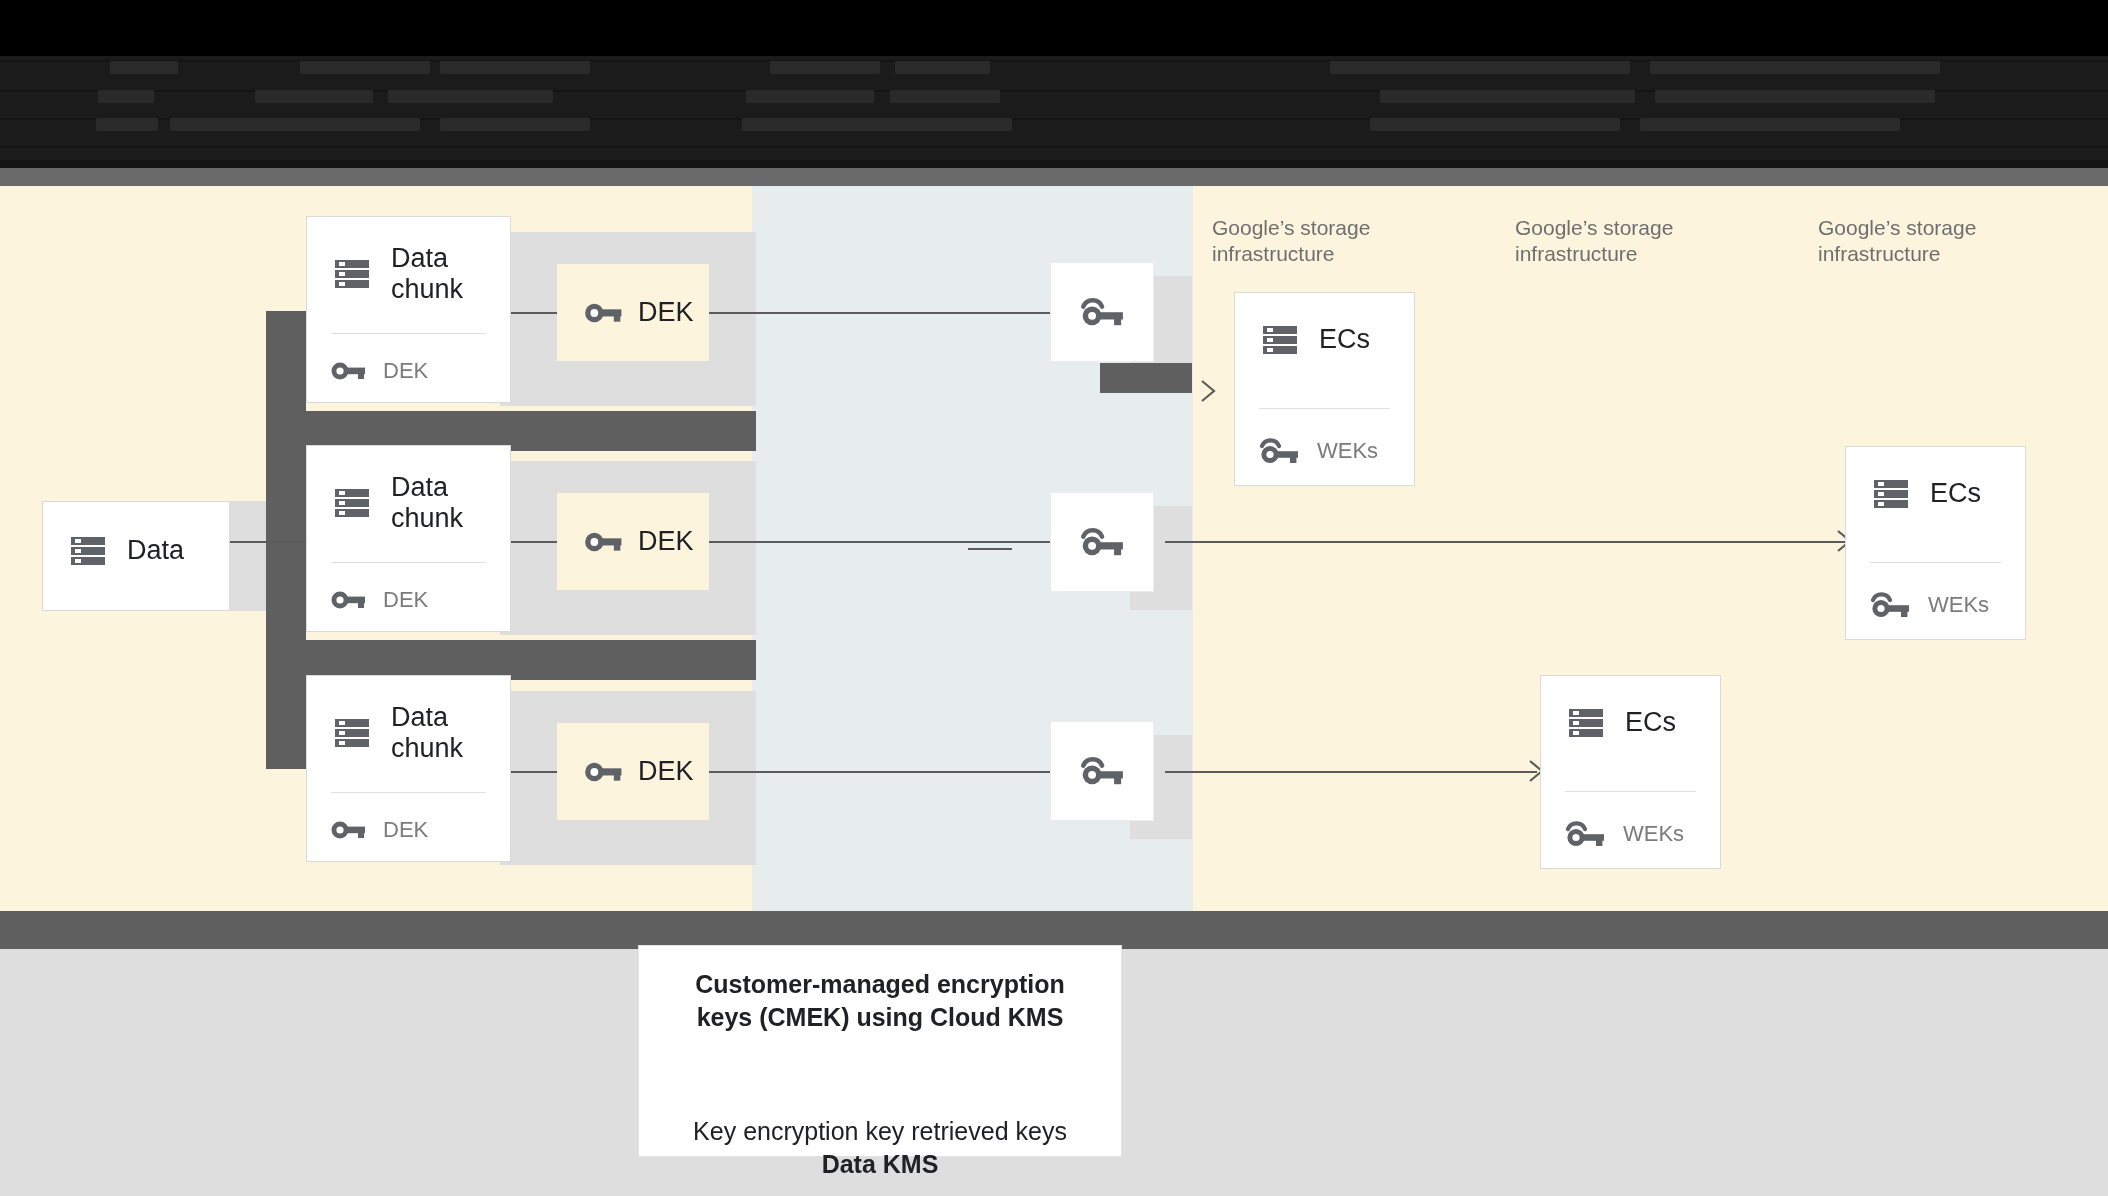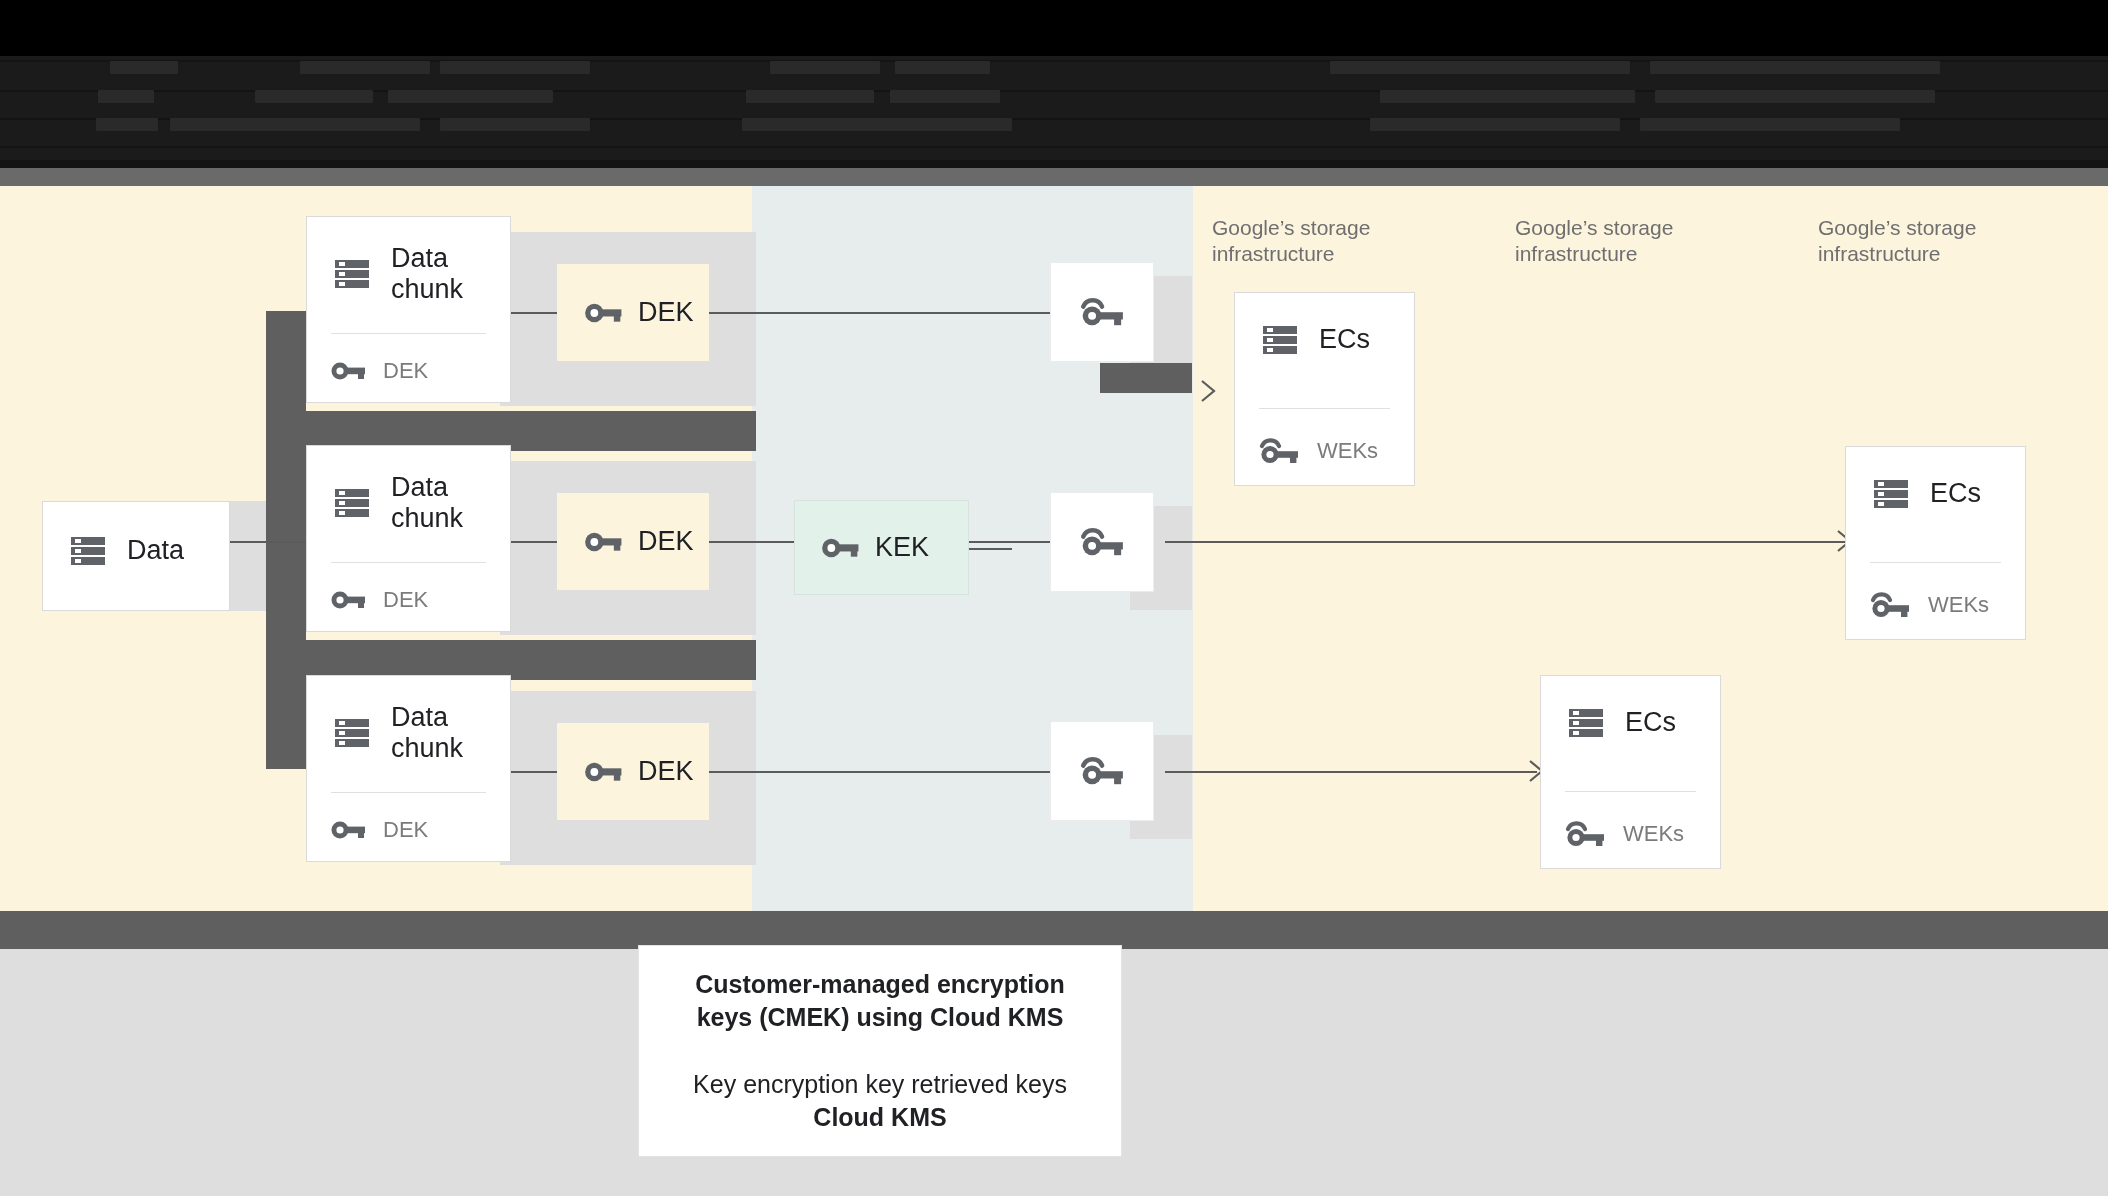--- a/index.html
+++ b/index.html
@@ -89,21 +89,21 @@
 
   
   .bot-dark{position:absolute;left:0;top:911px;width:2108px;height:38px;background:#5f5f5f;}
   .bot-grey{position:absolute;left:0;top:949px;width:2108px;height:247px;background:#dedede;}
   .caption{
     position:absolute;left:638px;top:945px;width:484px;height:212px;
     background:#ffffff;border:1px solid #e3e3e3;box-sizing:border-box;
     display:flex;flex-direction:column;align-items:center;justify-content:center;
     gap:34px;
   }
-  .cap-line{text-align:center;font-size:25px;line-height:1.32;color:#202124;max-width:420px;}
+  .cap-line{text-align:center;font-size:25px;line-height:1.32;color:#202124;max-width:420px;margin-top:47px;}
   .cap-line.bold{font-weight:bold;}
   .cap-line .b{font-weight:bold;}
 </style>
 </head>
 <body>
 
 <div id="page">
 
   <div class="hdr-band"></div>
   <div class="hdr-sub">
@@ -321,31 +321,20 @@
       <svg class="i-key" width="38" height="26" viewBox="0 0 34 24">
         <circle cx="9" cy="12" r="8.5" fill="#5f6368"></circle>
           <circle cx="9" cy="12" r="3.6" fill="#fff"></circle>
         <rect x="15" y="8.6" width="19" height="6.6" fill="#5f6368"></rect>
         <rect x="27" y="14" width="6" height="6" fill="#5f6368"></rect>
       </svg>
     </span>
     <span class="chip-label">DEK</span>
   </div>
 
-  <div class="chip kek" style="left:794px;top:500px;width:175px;height:95px;">
-    <span>
-      <svg class="i-key" width="38" height="26" viewBox="0 0 34 24">
-        <circle cx="9" cy="12" r="8.5" fill="#5f6368"></circle>
-          <circle cx="9" cy="12" r="3.6" fill="#fff"></circle>
-        <rect x="15" y="8.6" width="19" height="6.6" fill="#5f6368"></rect>
-        <rect x="27" y="14" width="6" height="6" fill="#5f6368"></rect>
-      </svg>
-    </span>
-    <span class="chip-label">KEK</span>
-  </div>
 
   <div class="chip wrap" style="left:1050px;top:262px;width:104px;height:100px;">
     <span>
       <svg class="i-key" width="44" height="34" viewBox="0 0 40 30">
         <path d="M3 10 C6 2.5, 17 2.5, 20 10" fill="none" stroke="#5f6368" stroke-width="4.2" stroke-linecap="round"></path>
         <circle cx="11" cy="18.5" r="8.6" fill="#5f6368"></circle>
           <circle cx="11" cy="18.5" r="3.6" fill="#fff"></circle>
         <rect x="17" y="15.2" width="22" height="6.6" fill="#5f6368"></rect>
         <rect x="31" y="20.6" width="6.4" height="6.4" fill="#5f6368"></rect>
       </svg>
@@ -468,16 +457,16 @@
       </span>
       <span class="card-foot-label">WEKs</span>
     </div>
   </div>
 
   <div class="bot-dark"></div>
   <div class="bot-grey"></div>
 
   <div class="caption">
     <div class="cap-line bold">Customer-managed encryption keys (CMEK) using Cloud KMS</div>
-    <div class="cap-line"><span>Key encryption key retrieved keys </span><span class="b">Cloud KMS</span></div>
+    <div class="cap-line"><span>Key encryption key retrieved keys </span><span class="b">Data KMS</span></div>
   </div>
 
 </div>
 
 </body></html>

